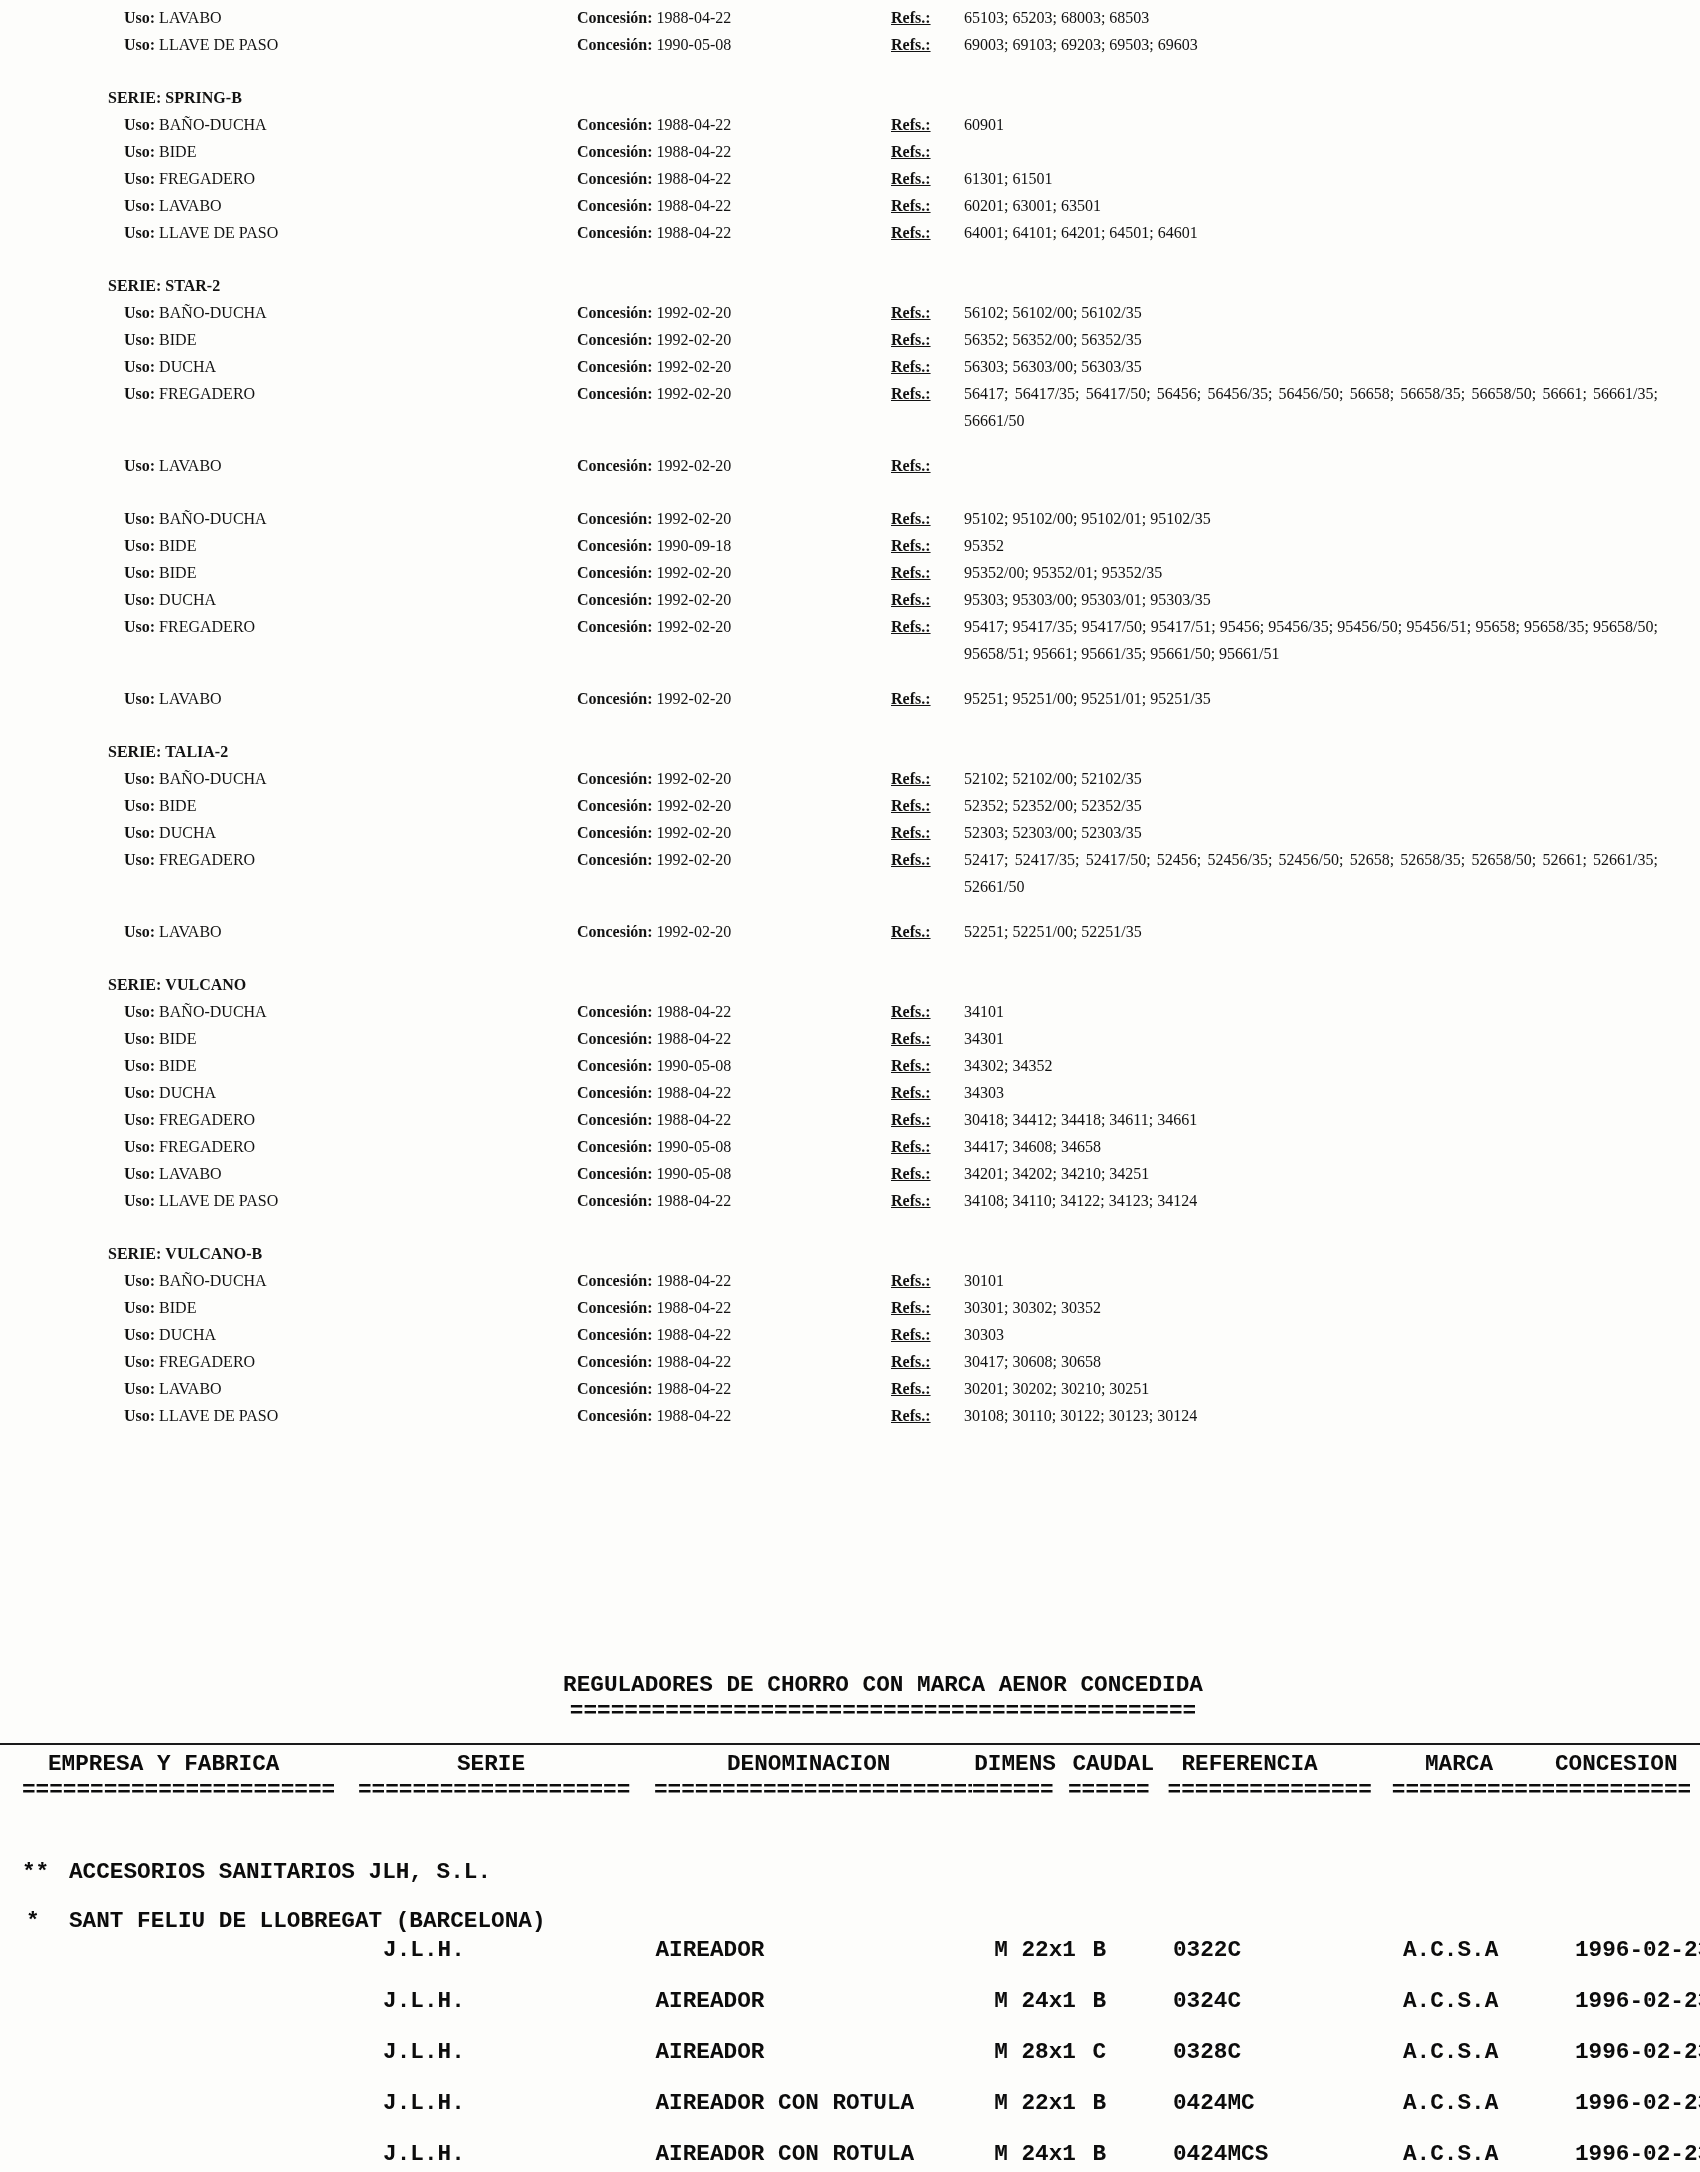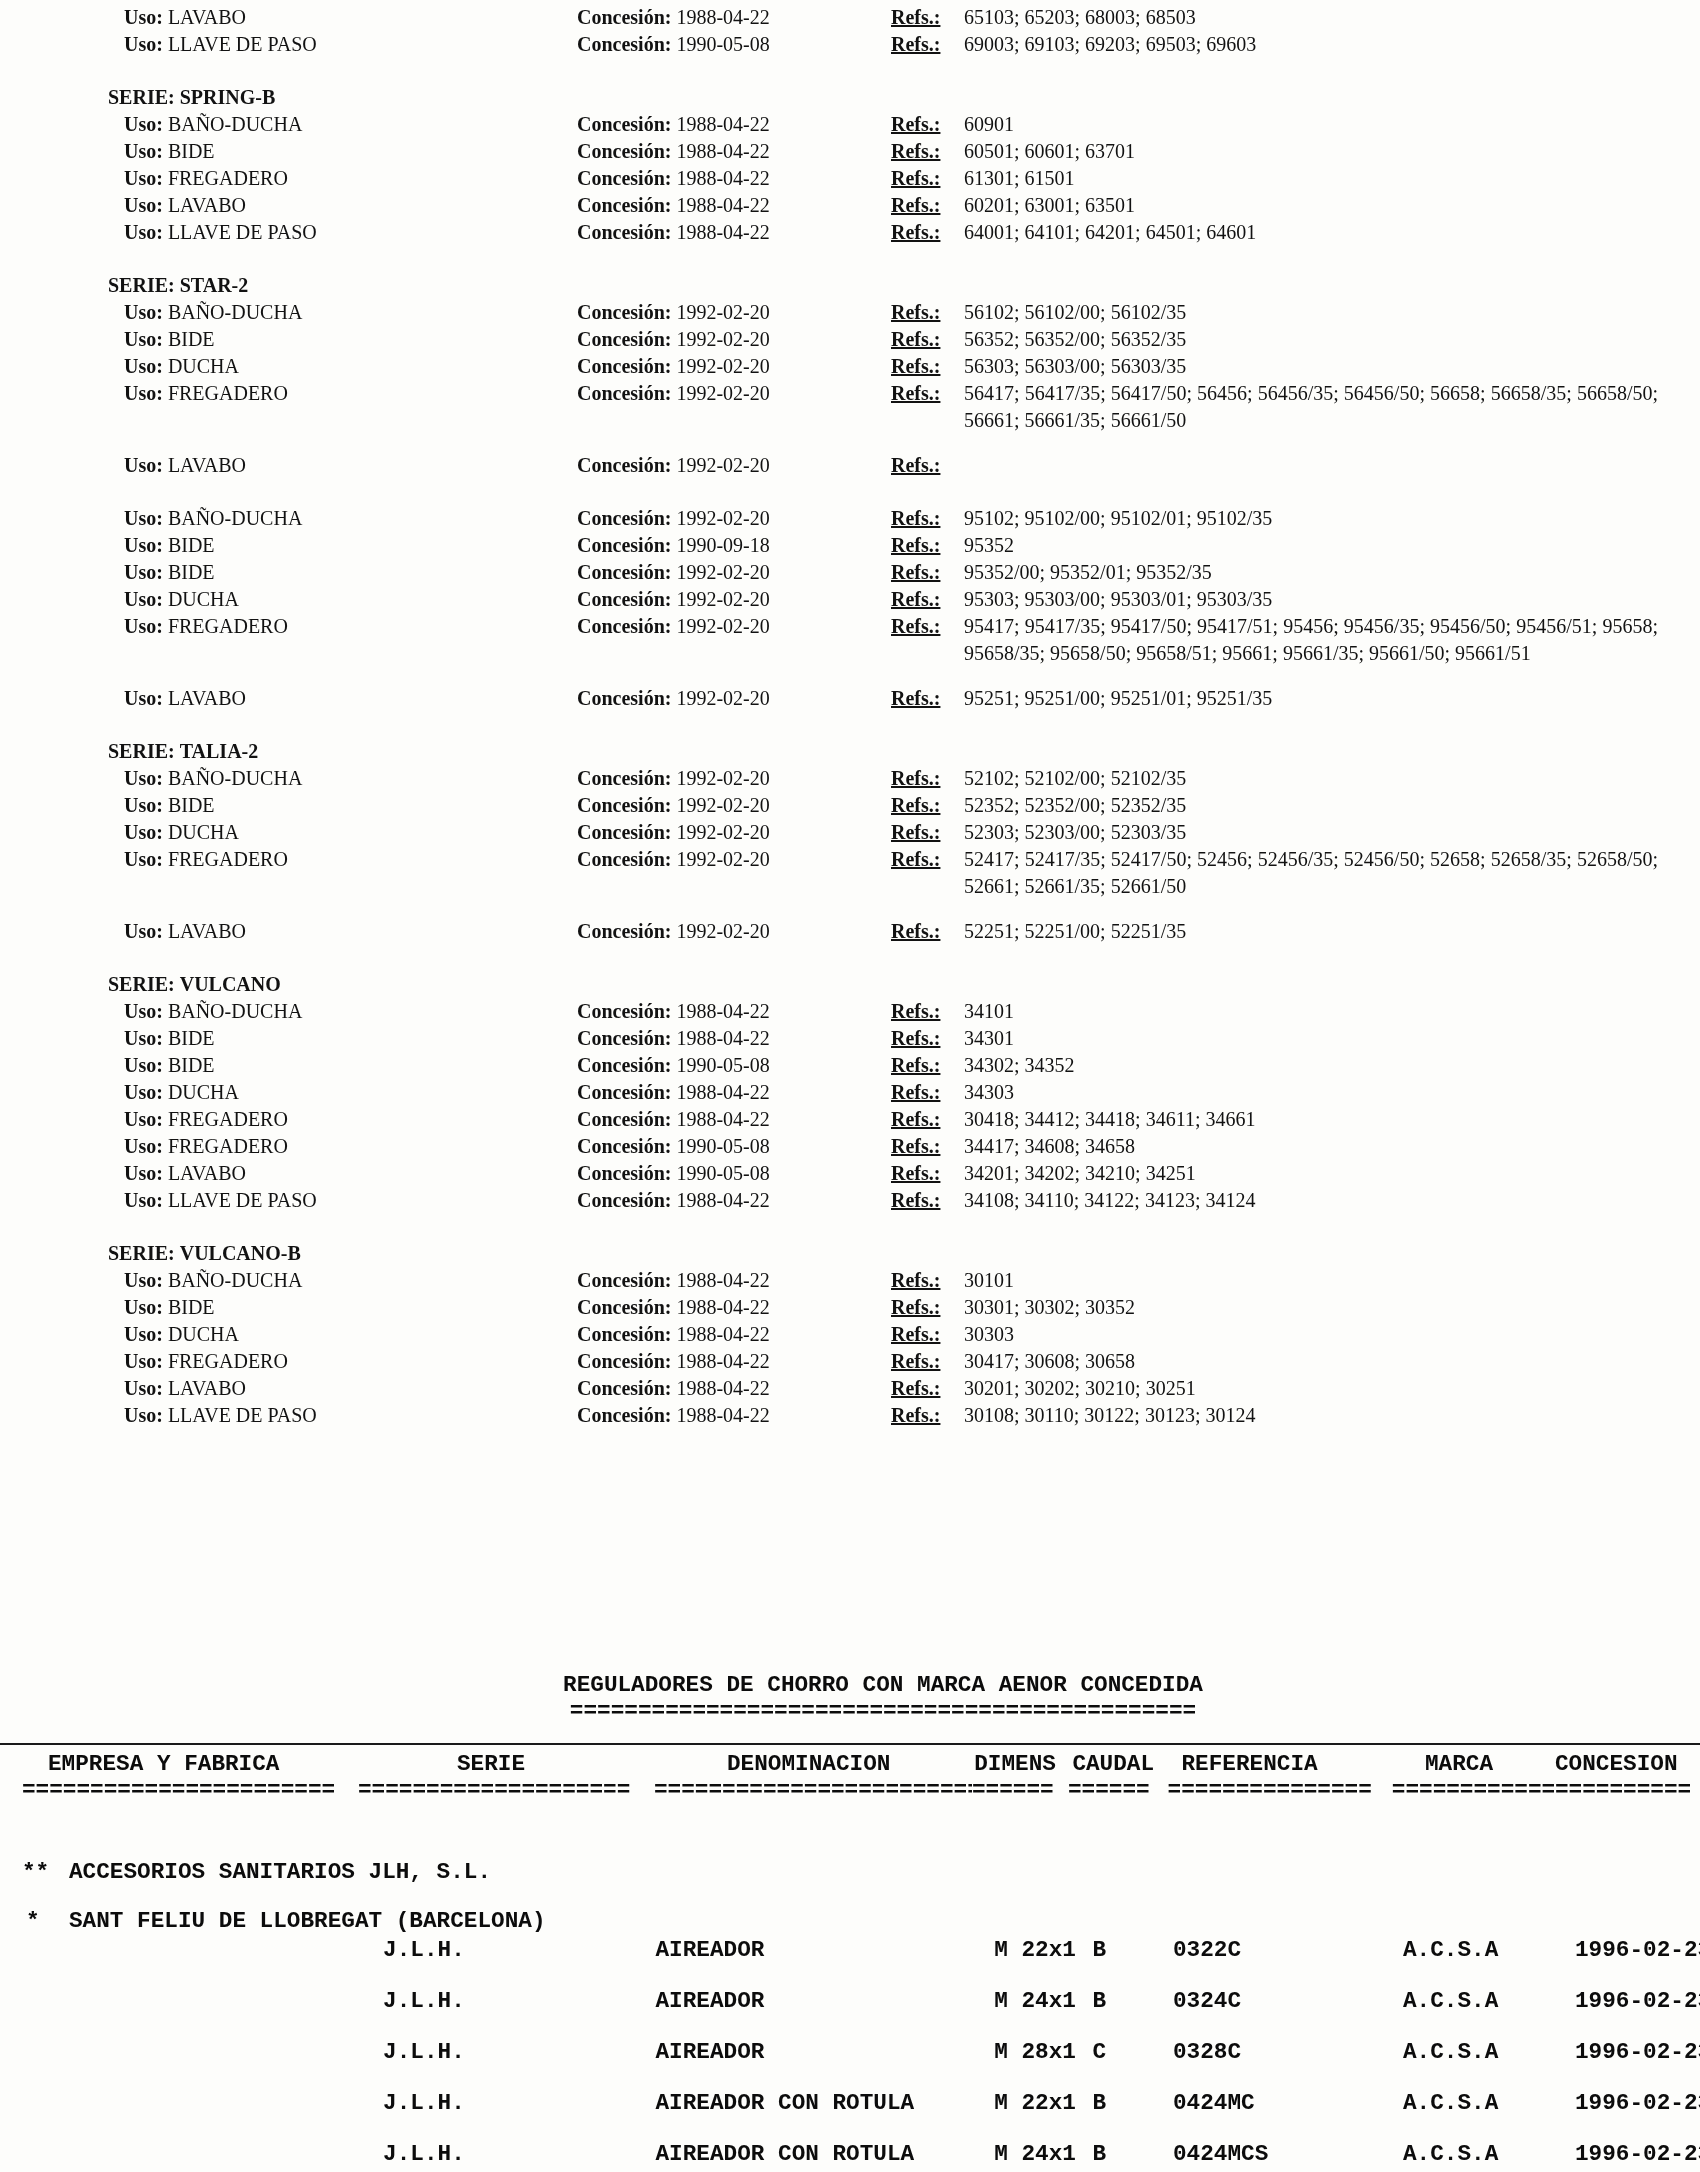--- a/index.html
+++ b/index.html
@@ -3,21 +3,21 @@
 <meta charset="utf-8">
 <style>
   html,body{margin:0;padding:0;}
   body{width:1700px;height:2172px;overflow:hidden;background:#f4f3f0;}
   .page{position:relative;width:1700px;height:2172px;background:#fdfdfb;color:#121212;}
 
   
   .serif-section{
     position:absolute;left:0;top:4.4px;width:1700px;
     font-family:"Liberation Serif","DejaVu Serif",serif;
-    font-size:20px;line-height:27px;
+    font-size:16px;line-height:27px;
   }
   .s-row{display:flex;margin-left:124px;}
   .s-row.multiline{margin-bottom:18px;}
   .col-uso{width:453px;flex:none;}
   .col-conc{width:314px;flex:none;}
   .col-refs-lbl{width:73px;flex:none;text-decoration:underline;}
   .col-refs{width:694px;flex:none;text-align:justify;}
   .lbl{font-weight:bold;}
   .serie-block{margin-top:26px;}
   .serie-heading{margin-left:108px;}
@@ -87,21 +87,20 @@
         <div class="s-row">
           <span class="col-uso"><span class="lbl">Uso:</span> <span class="val">BAÑO-DUCHA</span></span>
           <span class="col-conc"><span class="lbl">Concesión:</span> <span class="val">1988-04-22</span></span>
           <span class="col-refs-lbl lbl">Refs.:</span>
           <span class="col-refs">60901</span>
         </div>
         <div class="s-row">
           <span class="col-uso"><span class="lbl">Uso:</span> <span class="val">BIDE</span></span>
           <span class="col-conc"><span class="lbl">Concesión:</span> <span class="val">1988-04-22</span></span>
           <span class="col-refs-lbl lbl">Refs.:</span>
-          <span class="col-refs">60501; 60601; 63701</span>
         </div>
         <div class="s-row">
           <span class="col-uso"><span class="lbl">Uso:</span> <span class="val">FREGADERO</span></span>
           <span class="col-conc"><span class="lbl">Concesión:</span> <span class="val">1988-04-22</span></span>
           <span class="col-refs-lbl lbl">Refs.:</span>
           <span class="col-refs">61301; 61501</span>
         </div>
         <div class="s-row">
           <span class="col-uso"><span class="lbl">Uso:</span> <span class="val">LAVABO</span></span>
           <span class="col-conc"><span class="lbl">Concesión:</span> <span class="val">1988-04-22</span></span>

